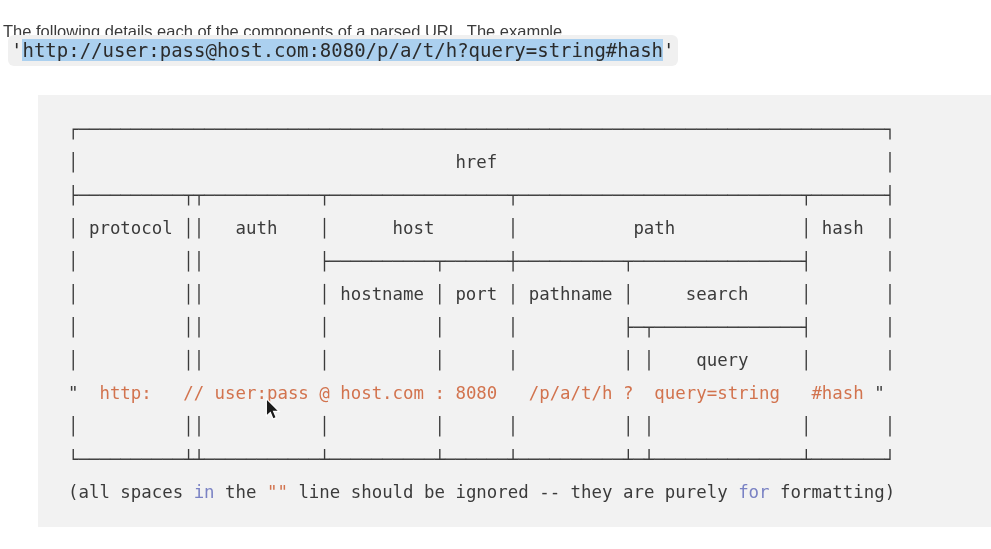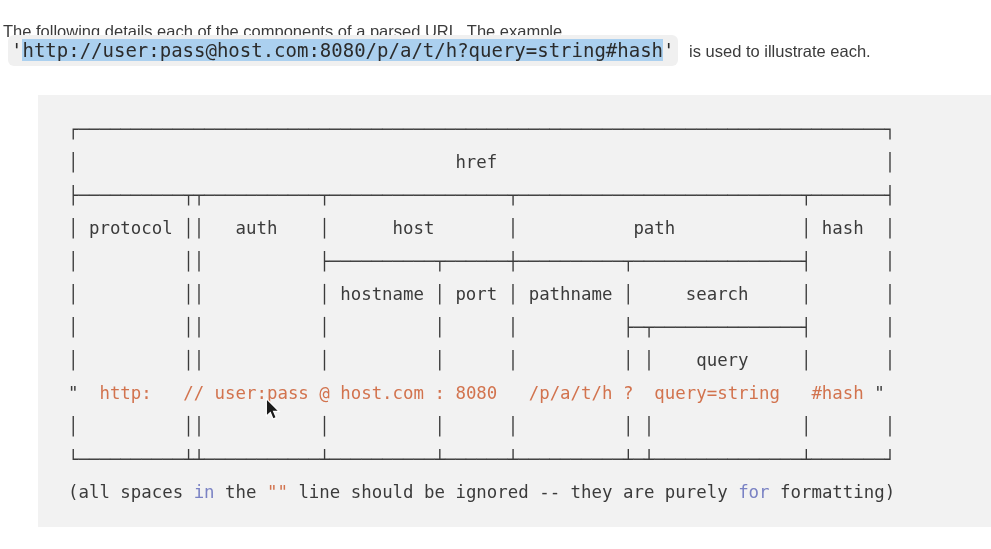--- a/index.html
+++ b/index.html
@@ -38,21 +38,20 @@
   .tok-str{color:var(--accent-orange);}
   .cursor{position:absolute;left:265px;top:398px;width:16px;height:23px;pointer-events:none;}
 </style>
 </head>
 <body>
 
 <div class="intro-line1">The following details each of the components of a parsed URL. The example</div>
 
 <div class="intro-line2">
   <span class="code-chip"><span>'</span><span class="code-selection">http://user:pass@host.com:8080/p/a/t/h?query=string#hash</span><span>'</span></span>
-  <span class="intro-suffix"> is used to illustrate each.</span>
 </div>
 
 <div class="panel">
   <pre class="diagram"><div class="row">┌─────────────────────────────────────────────────────────────────────────────┐</div><div class="row">│                                    href                                     │</div><div class="row">├──────────┬┬───────────┬─────────────────┬───────────────────────────┬───────┤</div><div class="row">│ protocol ││   auth    │      host       │           path            │ hash  │</div><div class="row">│          ││           ├──────────┬──────┼──────────┬────────────────┤       │</div><div class="row">│          ││           │ hostname │ port │ pathname │     search     │       │</div><div class="row">│          ││           │          │      │          ├─┬──────────────┤       │</div><div class="row">│          ││           │          │      │          │ │    query     │       │</div><div class="row"><span>"</span><span class="tok-url">  http:   // user:pass @ host.com : 8080   /p/a/t/h ?  query=string   #hash </span><span>"</span></div><div class="row">│          ││           │          │      │          │ │              │       │</div><div class="row">└──────────┴┴───────────┴──────────┴──────┴──────────┴─┴──────────────┴───────┘</div><div class="row"><span>(all spaces </span><span class="tok-kw">in</span><span> the </span><span class="tok-str">""</span><span> line should be ignored -- they are purely </span><span class="tok-kw">for</span><span> formatting)</span></div></pre>
 </div>
 
 <svg class="cursor" viewBox="0 0 13 19">
   <path d="M1,0.5 L1,15 L4.3,12 L6.5,17.4 L9.2,16.2 L7,11.1 L11.5,11.1 Z" fill="#1b1b1b" stroke="#ffffff" stroke-width="1"></path>
 </svg>
 

